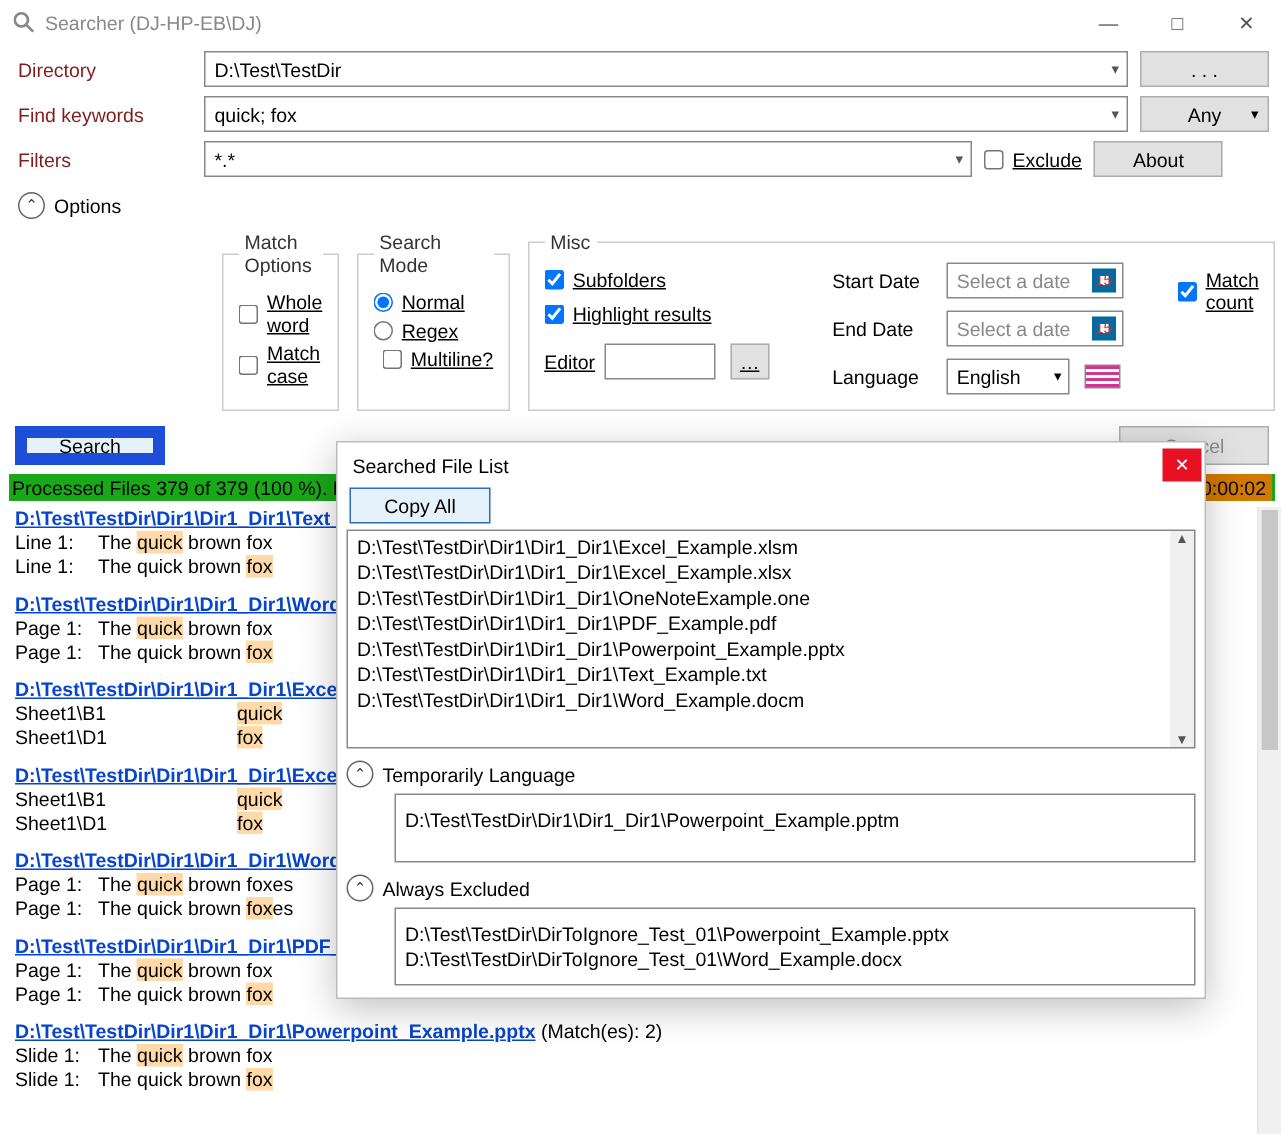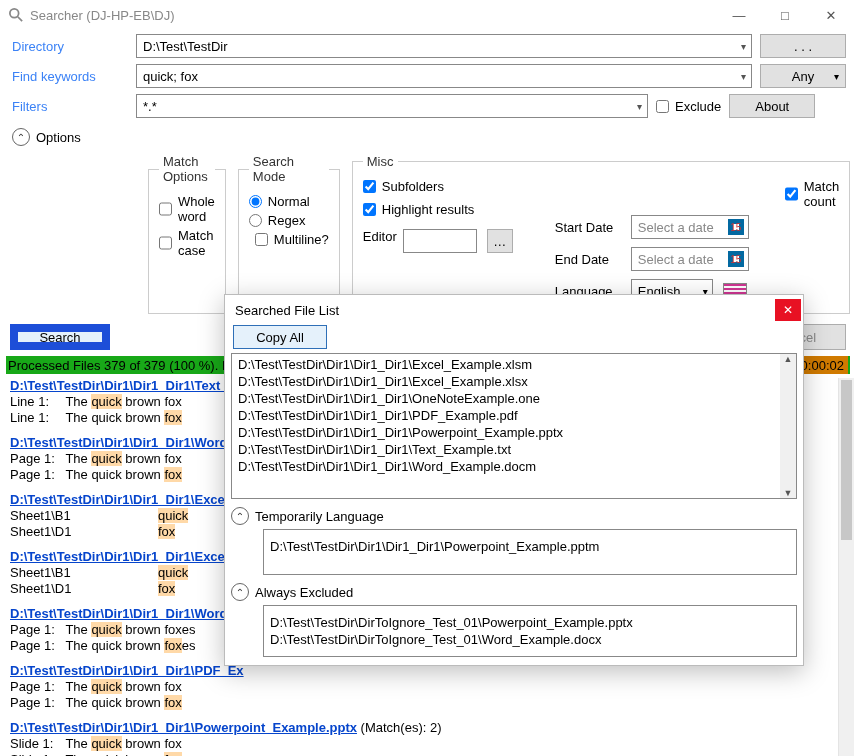--- a/index.html
+++ b/index.html
@@ -5,45 +5,45 @@
 * { box-sizing: border-box; font-family: "Segoe UI", Tahoma, sans-serif; font-size: 13px; }
 body { margin: 0; background: #fff; color: #000; width: 856px; }
 .titlebar { display: flex; align-items: center; height: 30px; padding: 0 2px 0 8px; background: #fff; }
 .titlebar .ticon { width: 16px; height: 16px; margin-right: 6px; display: inline-flex; align-items: center; justify-content: center; color: #888; }
 .titlebar .title { color: #888; flex: 1; }
 .winbtns { display: flex; }
 .winbtn { width: 46px; height: 30px; display: flex; align-items: center; justify-content: center; color: #555; }
 
 .form-area { padding: 4px 10px 0 10px; }
 .row { display: flex; align-items: center; margin-bottom: 6px; }
-.row .label { width: 126px; color: #3b82f6; padding-left: 2px; }
+.row .label { width: 126px; color: #7f1d1d; padding-left: 2px; }
 .textinput, .combo {
   width: 100%; height: 24px; border: 1px solid #888; padding: 2px 22px 2px 6px;
   background: #fff; position: relative;
 }
 .combo-wrap { position: relative; flex: 1; }
 .combo-caret { position: absolute; right: 6px; top: 50%; transform: translateY(-50%); color: #555; font-size: 10px; pointer-events: none; }
 .btn {
   height: 24px; min-width: 86px; background: #e1e1e1; border: 1px solid #adadad;
   display: inline-flex; align-items: center; justify-content: center; padding: 0 10px; cursor: default;
 }
 .btn.wide { width: 86px; }
 .row .trail { margin-left: 8px; display: flex; align-items: center; gap: 8px; }
 
 .opt-toggle { display: flex; align-items: center; gap: 6px; padding: 4px 2px 8px 2px; }
 .circle-btn { width: 18px; height: 18px; border: 1px solid #666; border-radius: 50%; display: flex; align-items: center; justify-content: center; font-size: 10px; color: #333; }
 
 .groups { display: flex; gap: 12px; padding: 0 0 10px 138px; }
 fieldset { border: 1px solid #ccc; padding: 6px 10px 10px 10px; margin: 0; }
 fieldset legend { color: #333; padding: 0 4px; }
-.chk, .rad { display: flex; gap: 6px; margin: 4px 0; }
+.chk, .rad { display: flex; align-items: center; gap: 6px; margin: 4px 0; text-decoration: underline; }
 .chk input, .rad input { margin: 0; }
 .misc-col { display: flex; gap: 36px; }
 .misc-left { display: flex; flex-direction: column; }
-.dates { display: flex; flex-direction: column; gap: 8px; margin-left: 6px; margin-top: 40px; }
+.dates { display: flex; flex-direction: column; gap: 8px; margin-left: 6px; }
 .dates .drow { display: flex; align-items: center; gap: 10px; }
 .dates .dlabel { width: 66px; }
 .datebox { width: 118px; height: 24px; border: 1px solid #888; display: flex; align-items: center; justify-content: space-between; padding: 0 4px 0 6px; color: #888; }
 .cal-icon { width: 16px; height: 16px; border: 5px solid #0369a1; font-size: 10px; display: flex; align-items: center; justify-content: center; color: #c33; background: #fff; }
 .langsel { width: 82px; height: 24px; border: 1px solid #888; display: flex; align-items: center; justify-content: space-between; padding: 0 4px 0 6px; }
 .flag { width: 24px; height: 16px; background:
   repeating-linear-gradient(#cf142b 0 2px, #fff 2px 4px) ,
   linear-gradient(#00247d,#00247d);
   background-blend-mode: screen;
   border: 1px solid #888;

